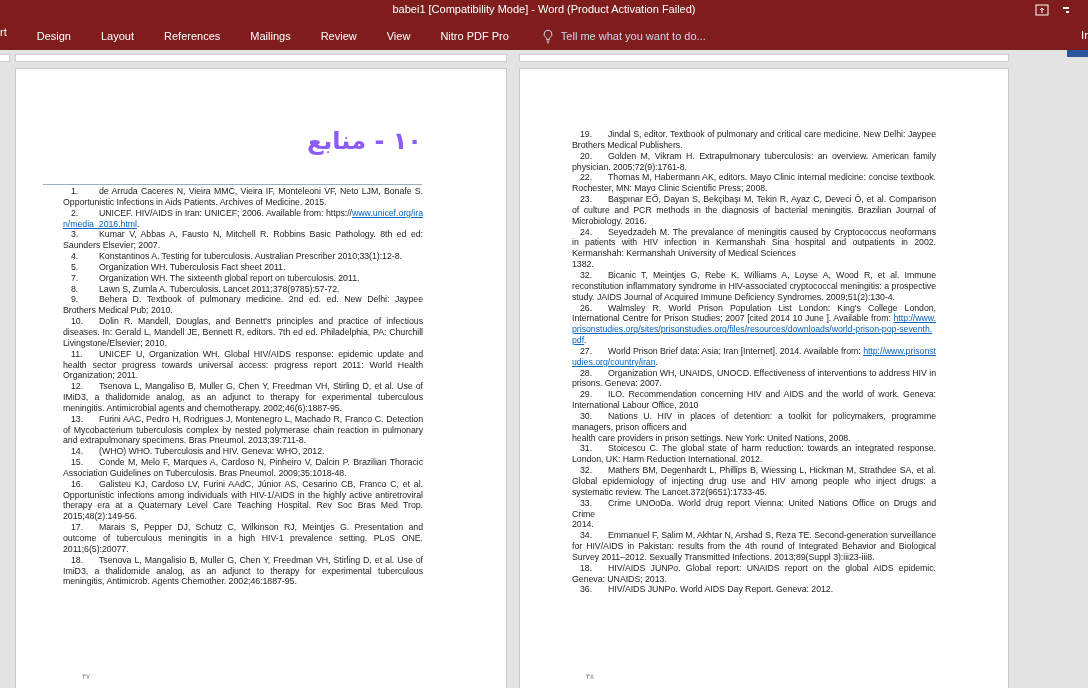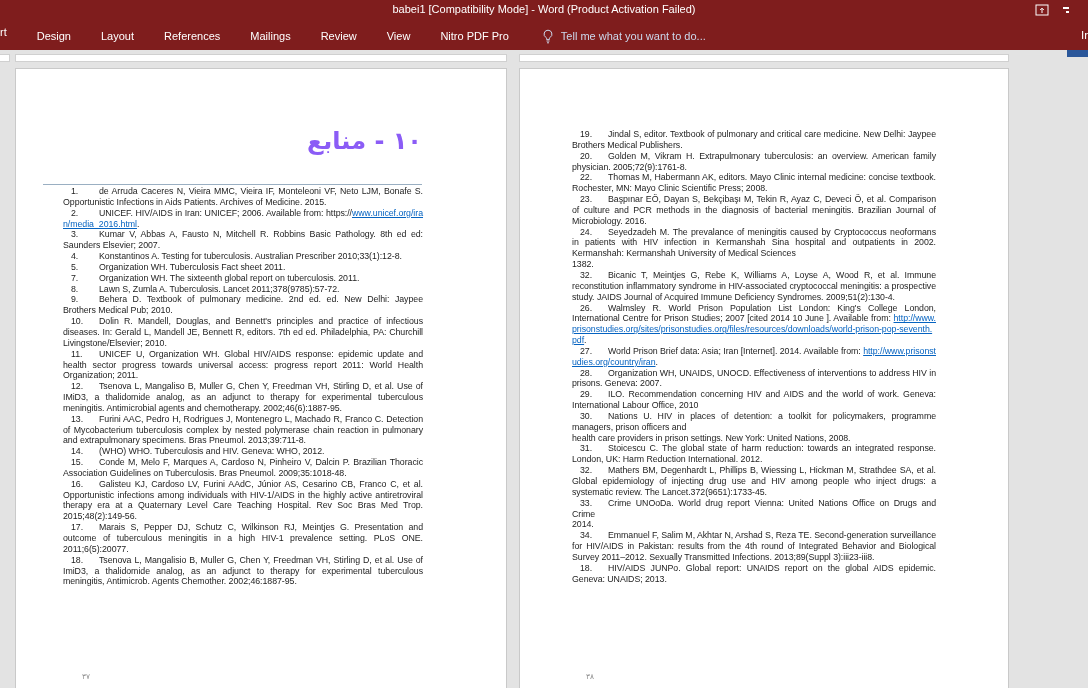--- a/index.html
+++ b/index.html
@@ -173,17 +173,18 @@
         <p class="ref"><span class="ref-num">28.</span><span>Organization WH, UNAIDS, UNOCD. Effectiveness of interventions to address HIV in prisons. Geneva: 2007.</span></p>
         <p class="ref"><span class="ref-num">29.</span><span>ILO. Recommendation concerning HIV and AIDS and the world of work. Geneva: International Labour Office, 2010</span></p>
         <p class="ref"><span class="ref-num">30.</span><span>Nations U. HIV in places of detention: a toolkit for policymakers, programme managers, prison officers and
 health care providers in prison settings. New York: United Nations, 2008.</span></p>
         <p class="ref"><span class="ref-num">31.</span><span>Stoicescu C. The global state of harm reduction: towards an integrated response. London, UK: Harm Reduction International. 2012.</span></p>
         <p class="ref"><span class="ref-num">32.</span><span>Mathers BM, Degenhardt L, Phillips B, Wiessing L, Hickman M, Strathdee SA, et al. Global epidemiology of injecting drug use and HIV among people who inject drugs: a systematic review. The Lancet.372(9651):1733-45.</span></p>
         <p class="ref"><span class="ref-num">33.</span><span>Crime UNOoDa. World drug report Vienna: United Nations Office on Drugs and Crime
 2014.</span></p>
         <p class="ref"><span class="ref-num">34.</span><span>Emmanuel F, Salim M, Akhtar N, Arshad S, Reza TE. Second-generation surveillance for HIV/AIDS in Pakistan: results from the 4th round of Integrated Behavior and Biological Survey 2011–2012. Sexually Transmitted Infections. 2013;89(Suppl 3):iii23-iii8.</span></p>
         <p class="ref"><span class="ref-num">18.</span><span>HIV/AIDS JUNPo. Global report: UNAIDS report on the global AIDS epidemic. Geneva: UNAIDS; 2013.</span></p>
+        <p class="ref"><span class="ref-num">36.</span><span>HIV/AIDS JUNPo. World AIDS Day Report. Geneva: 2012.</span></p>
       </div>
     <div class="page-footer">٣٨</div>
   </div>
 
 </div>
 
 </body></html>

